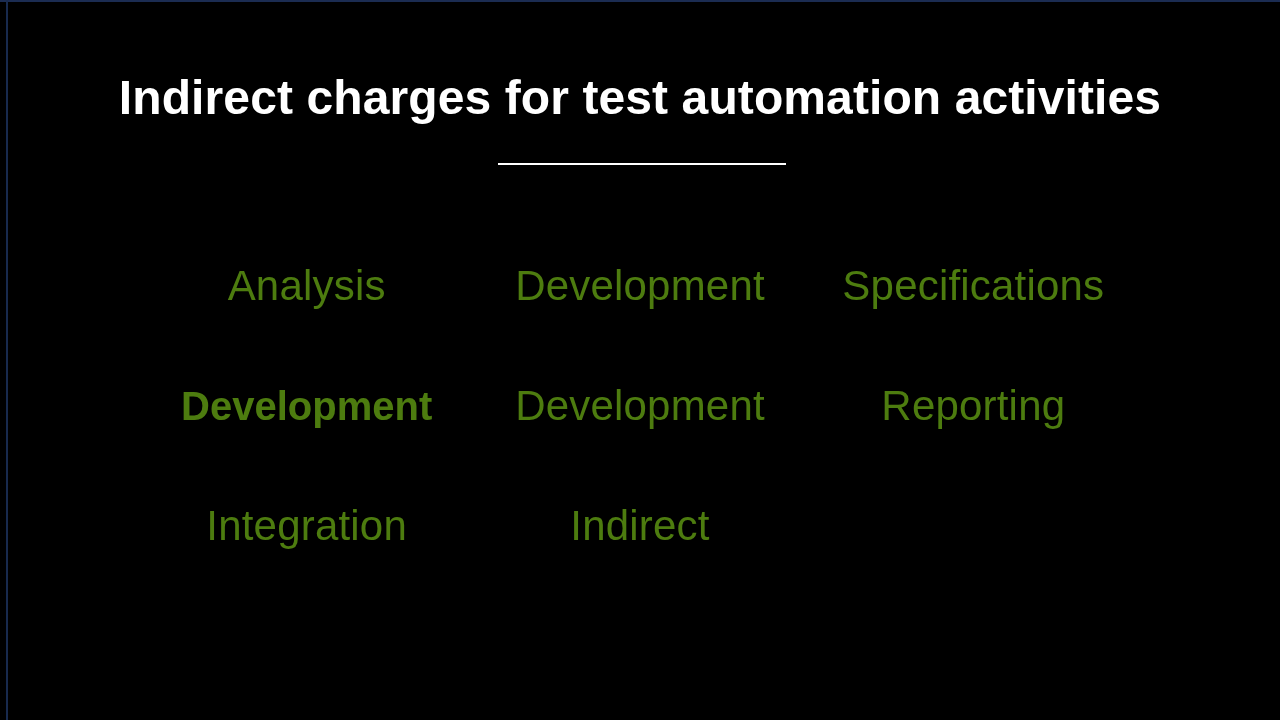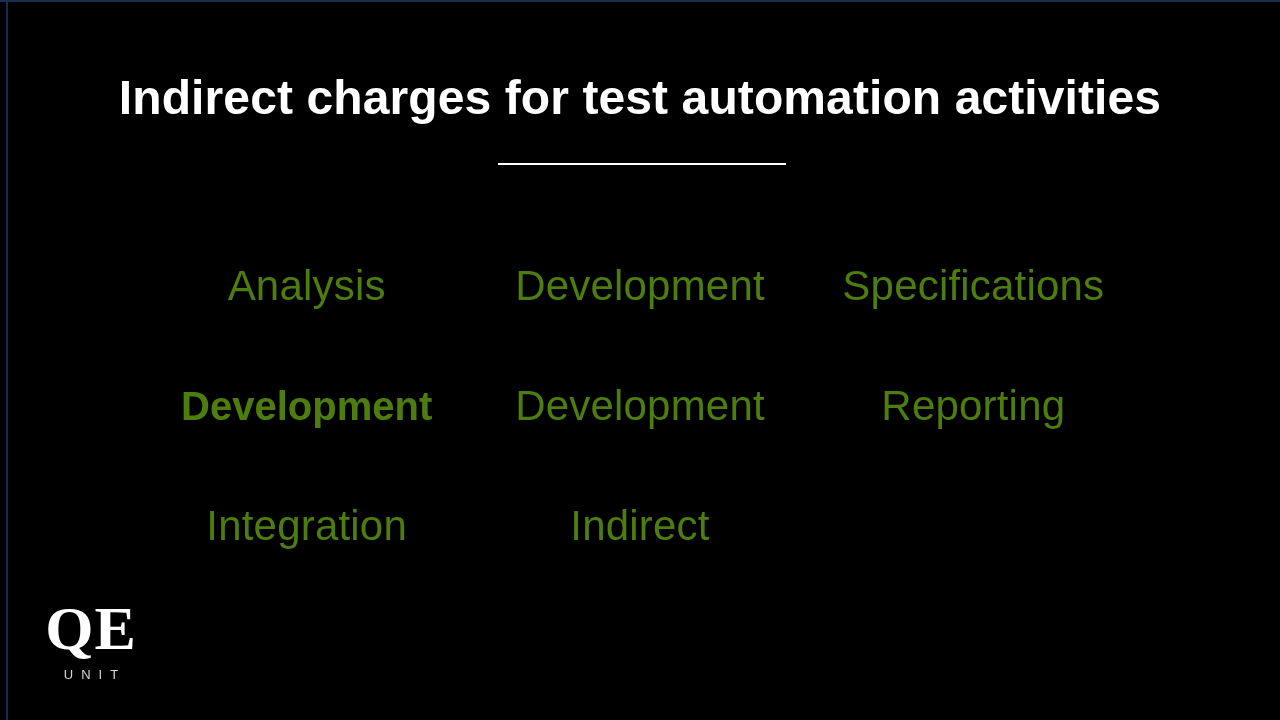--- a/index.html
+++ b/index.html
@@ -183,18 +183,14 @@
     <div class="cell">
       <span class="cell-label">Integration</span>
     </div>
 
     <div class="cell">
       <span class="cell-label">Indirect</span>
     </div>
 
   </div>
 
-  <div id="logo">
-    <span id="logo-mark">QE</span>
-    <span id="logo-word">UNIT</span>
-  </div>
 
 </div>
 
 </body></html>

